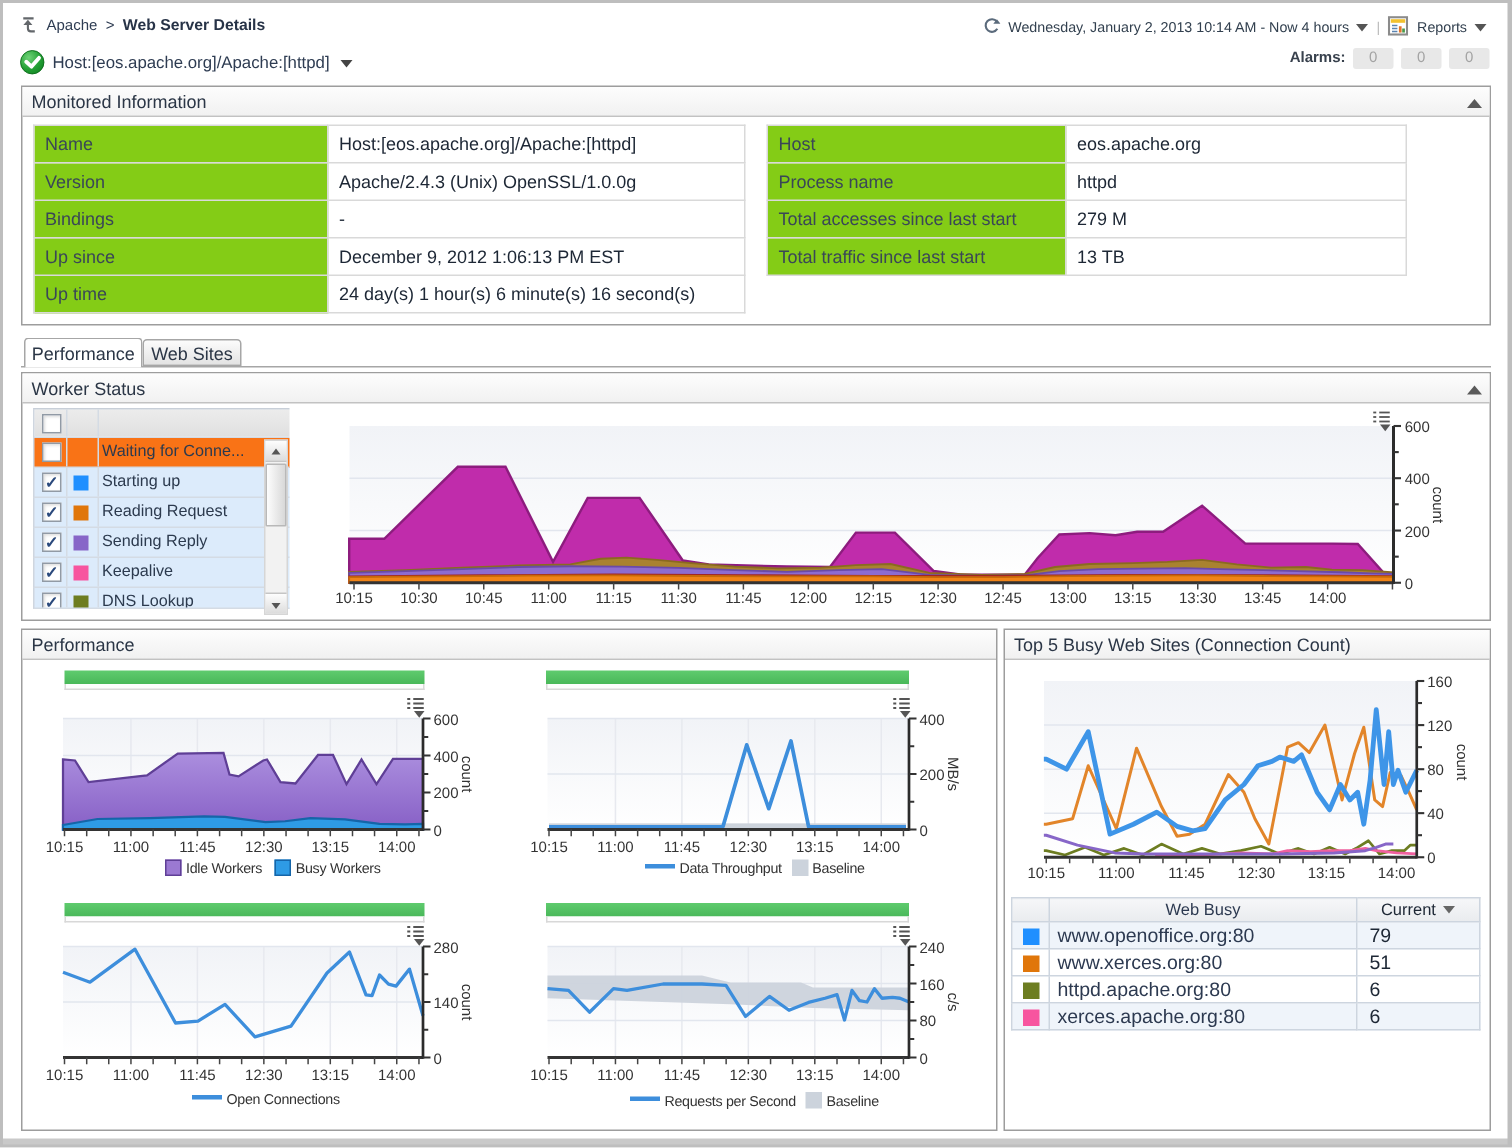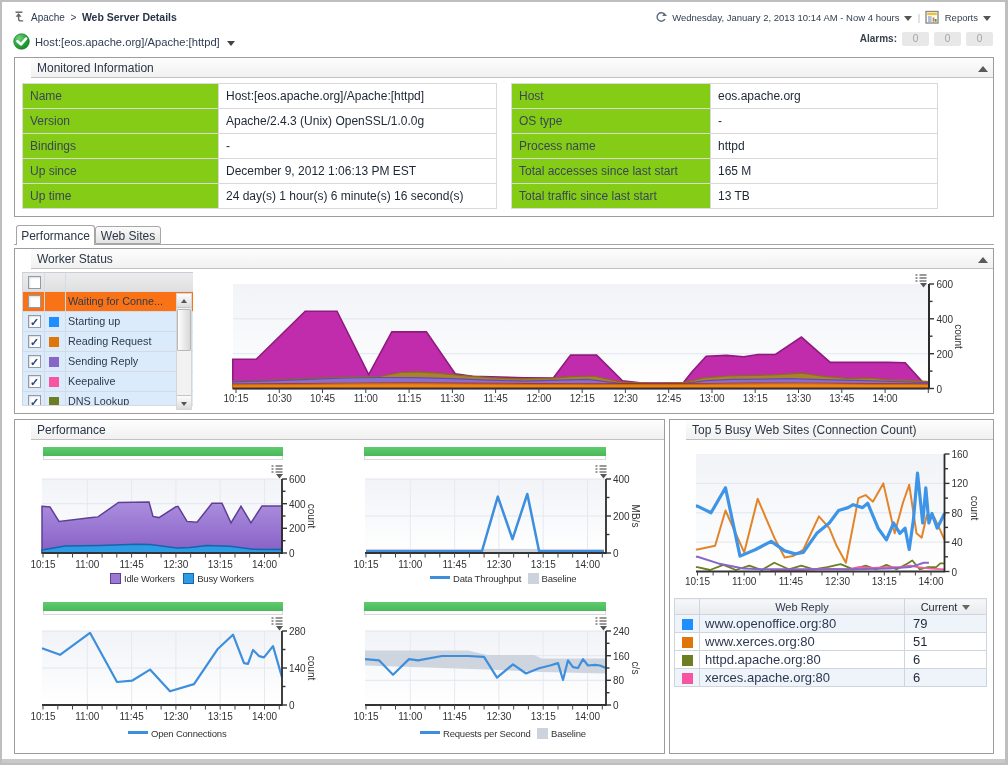--- a/index.html
+++ b/index.html
@@ -1,19 +1,19 @@
 <!DOCTYPE html>
 <html><head><meta charset="utf-8"><style>
 *{margin:0;padding:0;box-sizing:border-box}
 html,body{width:1008px;height:765px;overflow:hidden}
 body{font-family:"Liberation Sans",sans-serif;background:#fff;position:relative}
 .frame{position:absolute;left:0;top:0;width:1008px;height:765px;border:2px solid #bebebe;border-right-width:3px;pointer-events:none;z-index:50}
 .botbar{position:absolute;left:0;top:759px;width:1008px;height:6px;background:#c9c9c9;z-index:49}
 .panel{position:absolute;border:1px solid #9d9d9d;background:#fff}
-.phead{position:absolute;left:16px;top:0;right:0;height:20px;background:linear-gradient(#fdfdfd,#f1f1f1);border-bottom:1px solid #c2c2c2;color:#2b3646;font-size:12px;line-height:20px;padding-left:6px}
+.phead{position:absolute;left:0;top:0;right:0;height:20px;background:linear-gradient(#fdfdfd,#f1f1f1);border-bottom:1px solid #c2c2c2;color:#2b3646;font-size:12px;line-height:20px;padding-left:6px}
 .ptri{position:absolute;right:5px;top:8px;width:0;height:0;border-left:5px solid transparent;border-right:5px solid transparent;border-bottom:6px solid #5a5a5a}
 .itable{position:absolute;border-collapse:collapse;font-size:12px}
 .itable td{border:1px solid #d9d9d9;height:25px;padding:0 0 0 7px;vertical-align:middle}
 .itable td.l{background:#84cc16;color:#3a4757;width:196px}
 .itable td.v{background:#fff;color:#1d2735}
 .bc{position:absolute;top:10px;left:14px;font-size:10px;color:#2e3c52;height:14px;line-height:14px}
 .bc b{color:#273347;font-size:10.5px}
 .hostrow{position:absolute;top:34px;left:14px;font-size:11.2px;color:#2e3c52;height:16px;line-height:16px}
 .timerow{position:absolute;top:10px;right:17px;font-size:9.5px;color:#32404f;height:15px;line-height:15px;text-align:right}
 .alarms{position:absolute;top:32px;right:15px;font-size:10px;color:#333}
@@ -112,30 +112,26 @@
       </tr>
 </tbody>
   </table>
 <table class="itable" style="left:511px;top:83px;width:427px">
 <tbody>
       <tr>
         <td class="l" style="width:199px">Host</td>
         <td class="v">eos.apache.org</td>
       </tr>
 <tr>
-        <td class="l">OS type</td>
-        <td class="v">-</td>
-      </tr>
-<tr>
         <td class="l">Process name</td>
         <td class="v">httpd</td>
       </tr>
 <tr>
         <td class="l">Total accesses since last start</td>
-        <td class="v">165 M</td>
+        <td class="v">279 M</td>
       </tr>
 <tr>
         <td class="l">Total traffic since last start</td>
         <td class="v">13 TB</td>
       </tr>
 </tbody>
   </table>
 
 <div class="tline"></div>
 <div class="tab" style="left:16px;top:225px;width:79px;height:20px;line-height:20px;background:#fff;border-bottom:none;z-index:2">Performance</div>
@@ -221,21 +217,21 @@
 <div class="leg" style="left:128px;top:728px"><span class="lln"></span>Open Connections</div>
 <div class="leg" style="left:420px;top:728px"><span class="lln"></span>Requests per Second <span class="lsw" style="background:#ccd3dc;margin-left:4px"></span>Baseline</div>
 
 <div class="panel" style="left:669px;top:419px;width:325px;height:335px">
  <div class="phead">Top 5 Busy Web Sites (Connection Count)</div>
 </div>
 <table class="t5table">
 <tbody>
       <tr>
         <th class="c1"></th>
-        <th class="c2" style="text-align:center;padding-left:0">Web Reply</th>
+        <th class="c2" style="text-align:center;padding-left:0">Web Busy</th>
         <th class="c3" style="text-align:center;padding-left:0">Current <span class="caret" style="border-top-color:#666;margin-left:2px"></span></th>
       </tr>
 <tr class="odd">
         <td class="c1"><span class="sw" style="background:#1f8fff"></span></td>
         <td class="c2">www.openoffice.org:80</td>
         <td class="c3">79</td>
       </tr>
 <tr class="even">
         <td class="c1"><span class="sw" style="background:#e0760a"></span></td>
         <td class="c2">www.xerces.org:80</td>

